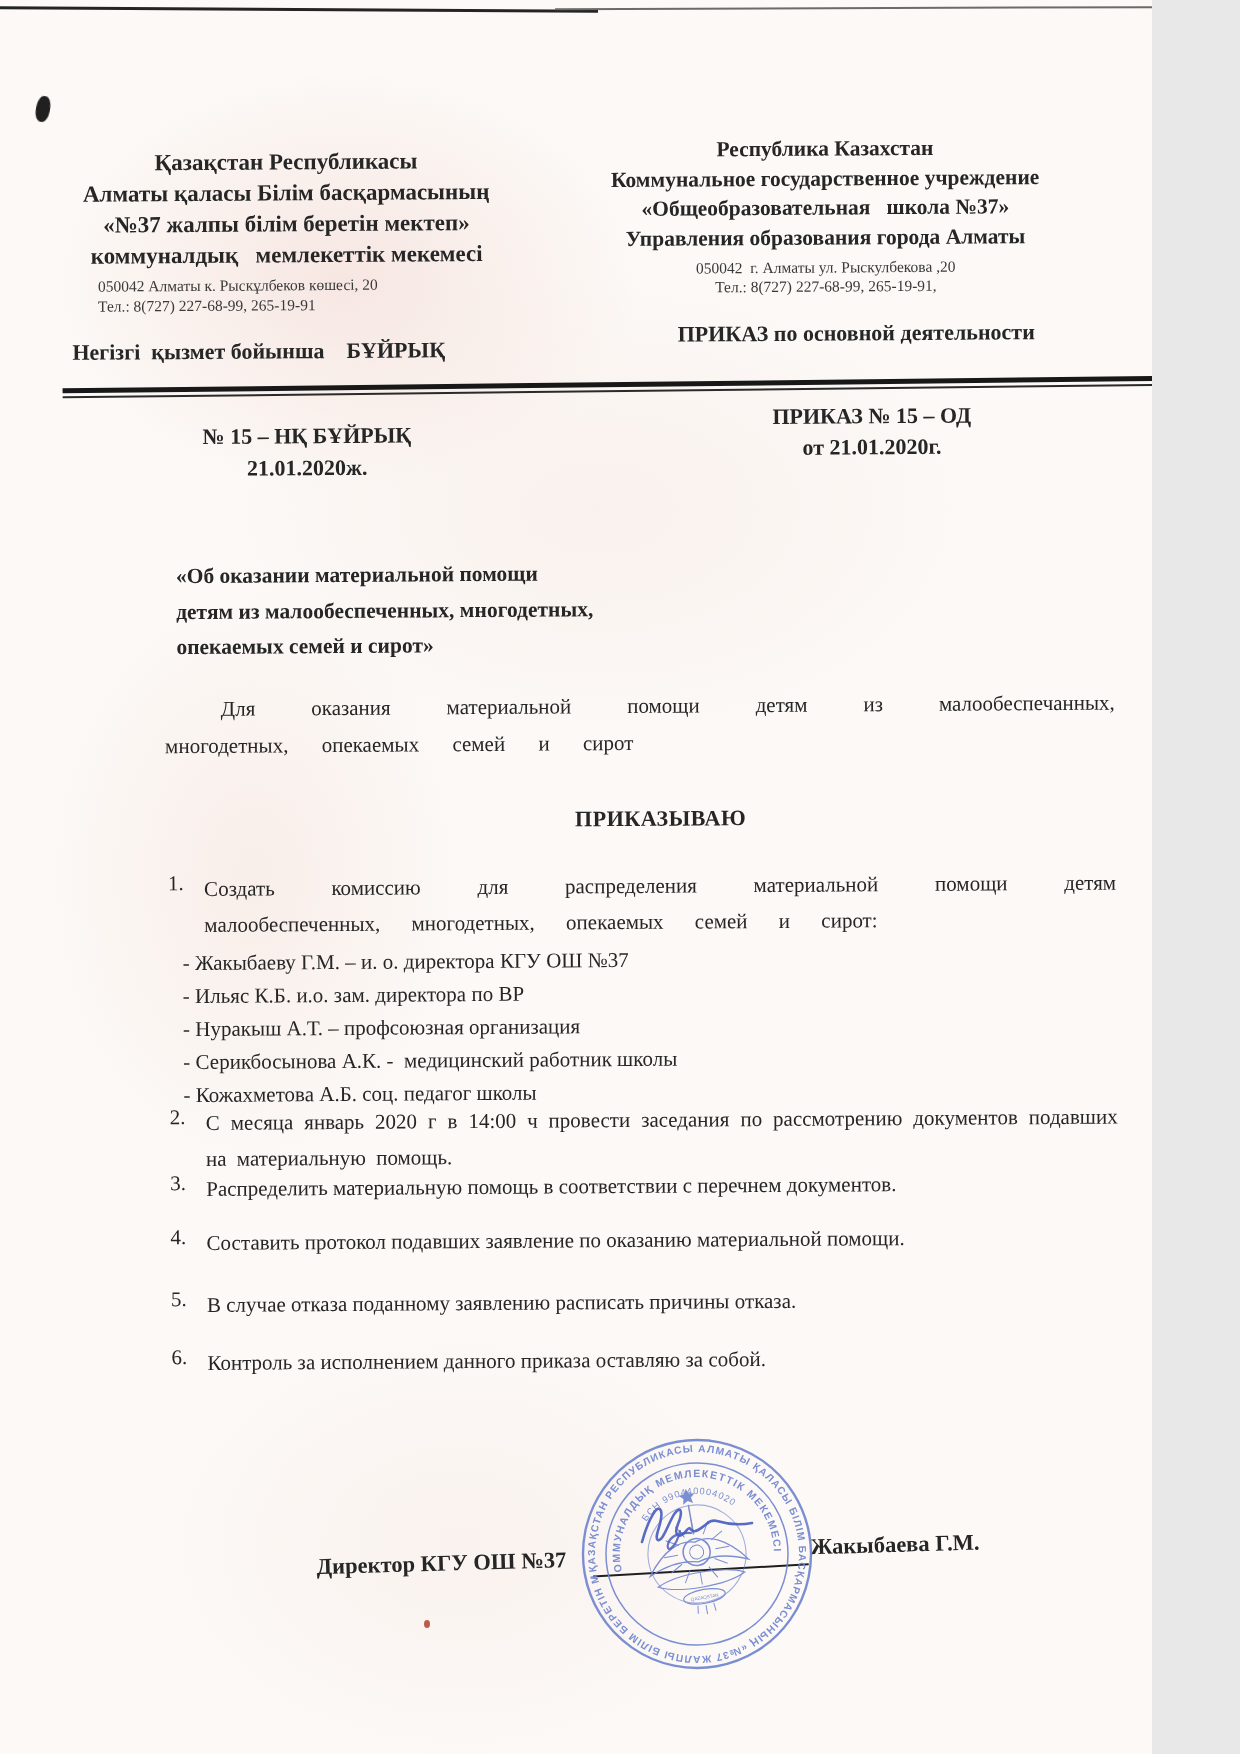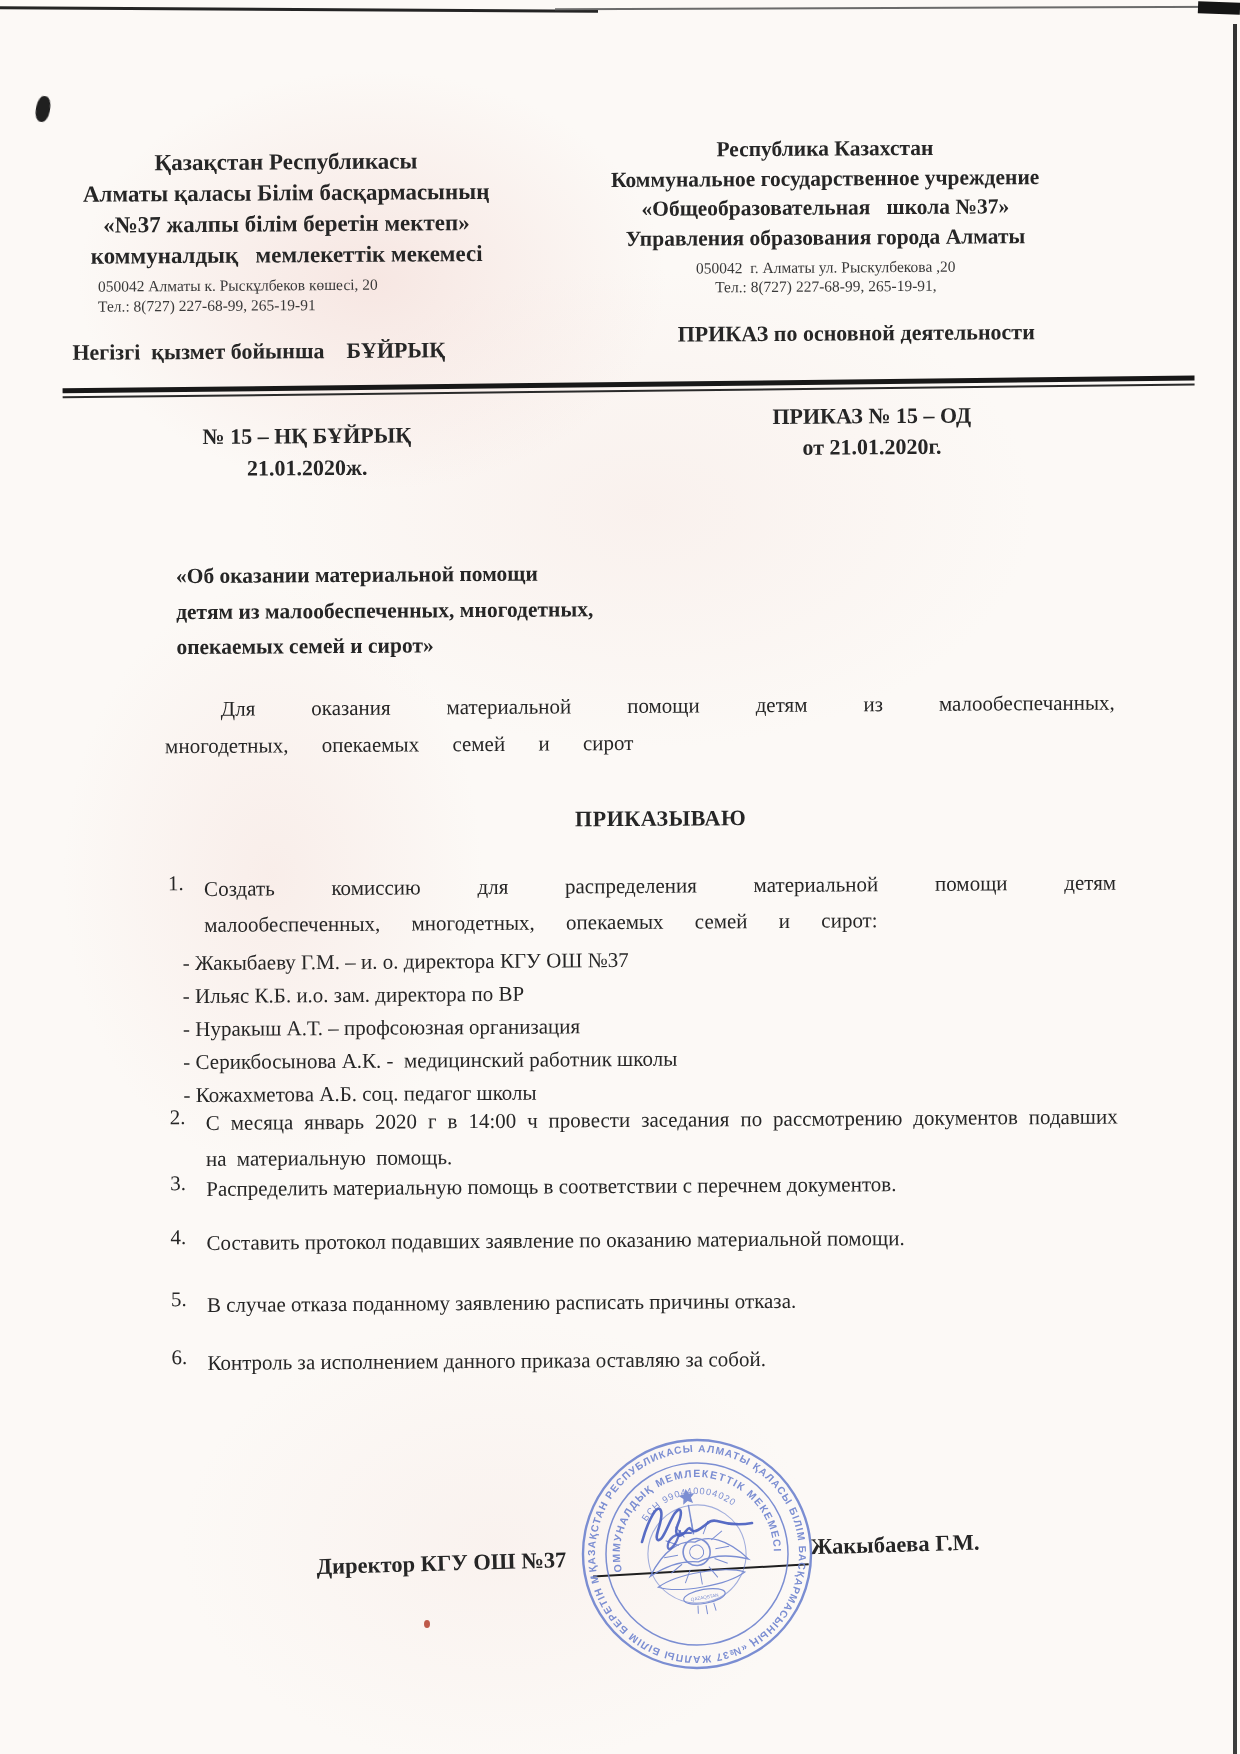--- a/index.html
+++ b/index.html
@@ -1,17 +1,17 @@
 <!DOCTYPE html>
 <html><head>
 <meta charset="utf-8">
 <style>
   html,body{margin:0;padding:0;background:#e8e8e8;}
   .page{
-    position:relative;width:1240px;height:1754px;overflow:hidden;
+    position:relative;width:1152px;height:1754px;overflow:hidden;
     font-family:"Liberation Serif","DejaVu Serif",serif;color:#262626;
     background:
       radial-gradient(420px 300px at 30% 16%, rgba(240,208,202,.45), rgba(240,208,202,0) 70%),
       radial-gradient(300px 420px at 22% 50%, rgba(242,216,210,.35), rgba(242,216,210,0) 70%),
       radial-gradient(520px 320px at 52% 29%, rgba(244,226,221,.35), rgba(244,226,221,0) 75%),
       radial-gradient(420px 300px at 40% 88%, rgba(243,224,219,.28), rgba(243,224,219,0) 75%),
       #fcf9f6;
   }
   .content{position:absolute;inset:0;transform:rotate(-0.4deg);transform-origin:620px 877px;}
   .pre{white-space:pre-wrap;}

